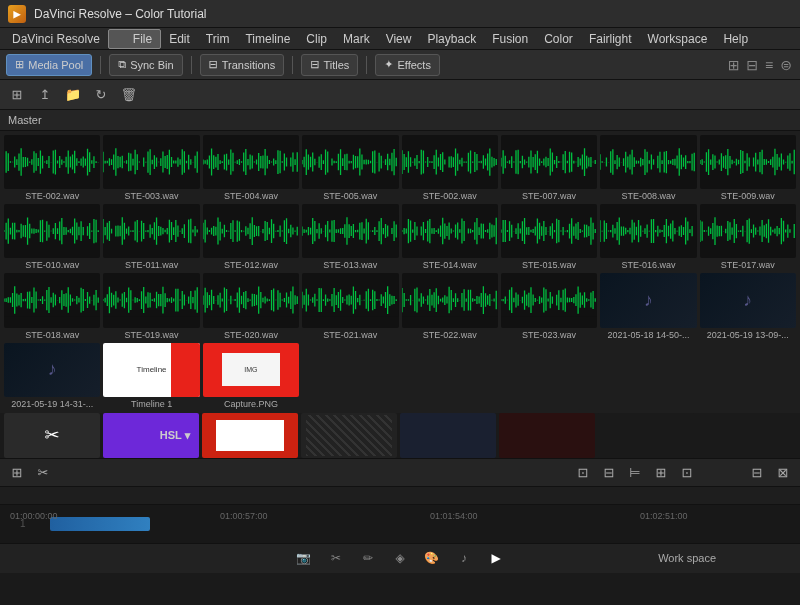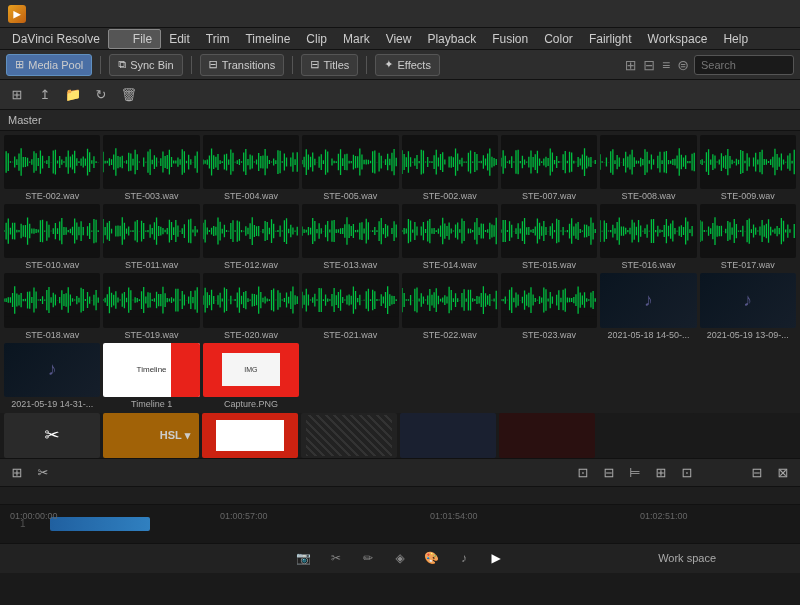--- a/index.html
+++ b/index.html
@@ -286,20 +286,21 @@
       padding: 2px;
     }
   </style>
 </head>
 <body>
 
 <div id="title-bar">
   <div class="app-icon">
     <span>▶</span>
   </div>
+  <span class="title-text">DaVinci Resolve – Color Tutorial</span>
 </div>
 
 <div id="menu-bar">
   <span class="menu-item">DaVinci Resolve</span>
   <span class="menu-item highlighted">File</span>
   <span class="menu-item">Edit</span>
   <span class="menu-item">Trim</span>
   <span class="menu-item">Timeline</span>
   <span class="menu-item">Clip</span>
   <span class="menu-item">Mark</span>
@@ -336,21 +337,20 @@
   <button class="toolbar-btn">
     <span>✦</span>
     <span>Effects</span>
   </button>
 
   <div id="top-right-icons">
     <span class="layout-icon">⊞</span>
     <span class="layout-icon">⊟</span>
     <span class="layout-icon">≡</span>
     <span class="layout-icon">⊜</span>
-    <input type="text" id="search-box" placeholder="Search" style="">
   </div>
 </div>
 
 <div id="toolbar2">
   <button class="icon-btn">⊞</button>
   <button class="icon-btn">↥</button>
   <button class="icon-btn">📁</button>
   <button class="icon-btn">↻</button>
   <button class="icon-btn">🗑</button>
 </div>
@@ -605,21 +605,21 @@
         </div>
       </div>
 
     <div class="partial-row" id="partial-row">
     <div class="media-item" style="flex: 0 0 calc(12.5% - 3px);">
           <div class="media-thumb" style="background: rgb(42, 42, 42); height: 45px;">
             <span style="color:#fff;font-size:18px">✂</span>
           </div>
         </div>
         <div class="media-item" style="flex: 0 0 calc(12.5% - 3px);">
-          <div class="media-thumb" style="background: #a16207; height: 45px; padding-left: 48px;">
+          <div class="media-thumb" style="background: #6d28d9; height: 45px; padding-left: 48px;">
             <span style="color:#ccc;font-size:11px;font-weight:bold">HSL ▾</span>
           </div>
         </div>
         <div class="media-item" style="flex: 0 0 calc(12.5% - 3px);">
           <div class="media-thumb" style="background: rgb(204, 34, 17); height: 45px;">
             <div style="width:70%;height:70%;background:#fff"></div>
           </div>
         </div>
         <div class="media-item" style="flex: 0 0 calc(12.5% - 3px);">
           <div class="media-thumb" style="background: rgb(34, 34, 34); height: 45px;">

